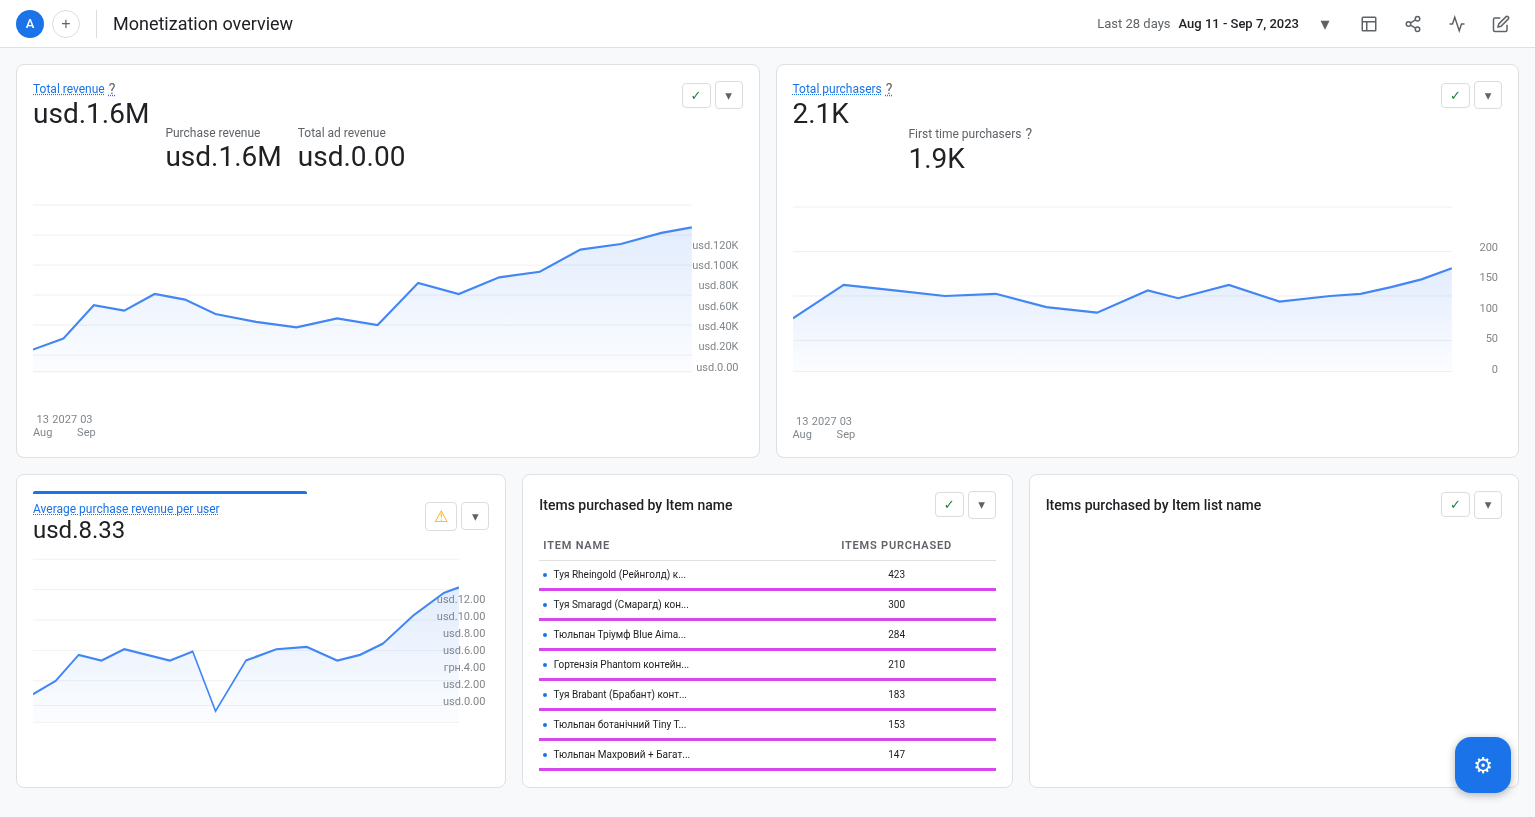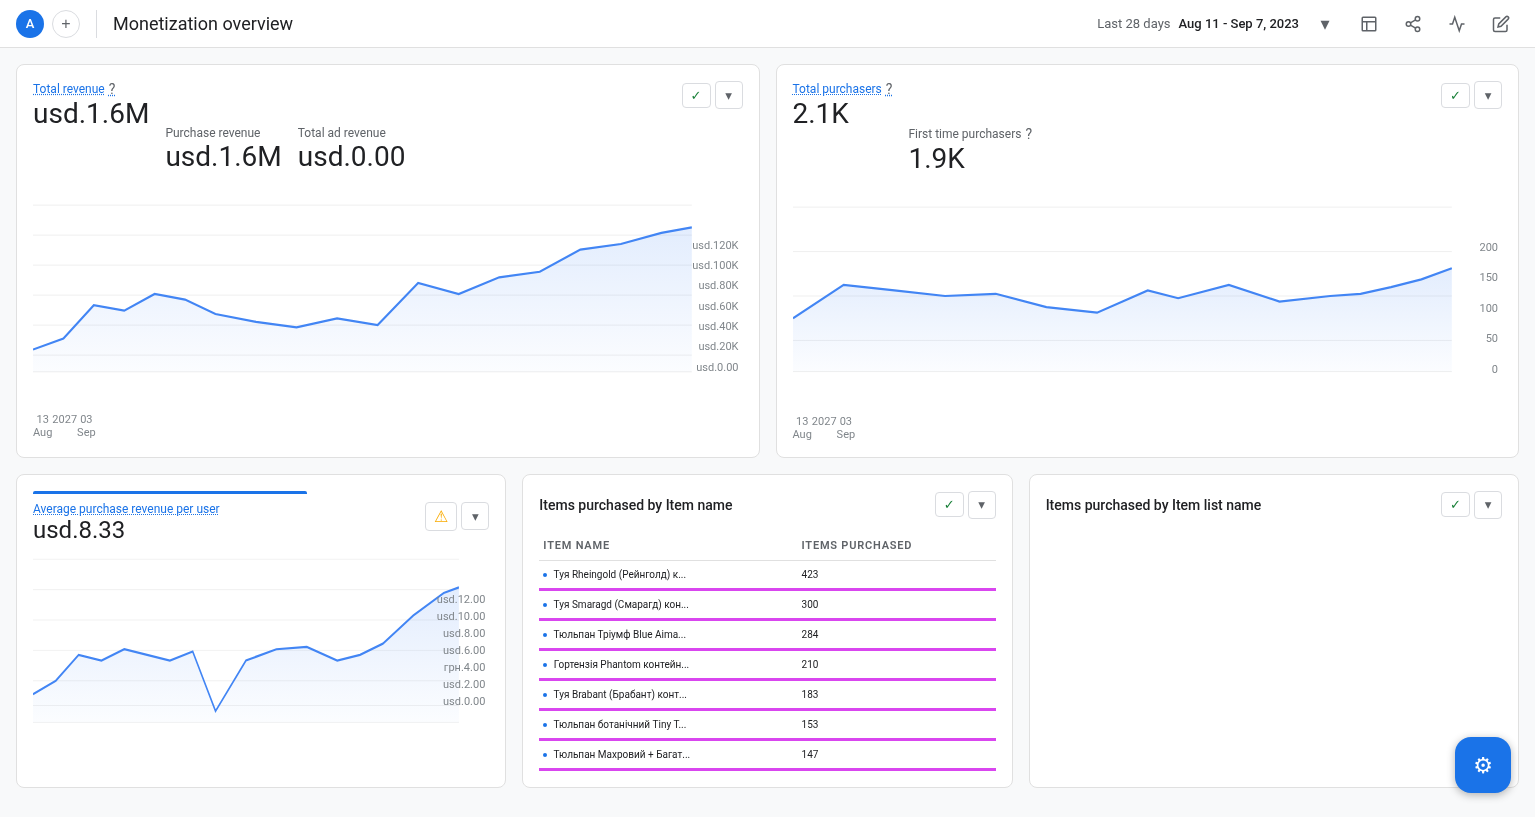--- a/index.html
+++ b/index.html
@@ -81,21 +81,21 @@
     
     
     .table-title { font-size: 14px; font-weight: 500; color: #202124; margin-bottom: 12px; display: flex; align-items: center; justify-content: space-between; }
     .table-title-text { display: flex; align-items: center; gap: 8px; }
     .table { width: 100%; border-collapse: collapse; }
     .table th {
       font-size: 11px; font-weight: 600; color: #5f6368; text-align: left;
       padding: 8px 4px; border-bottom: 1px solid #e0e0e0; letter-spacing: 0.8px;
       text-transform: uppercase;
     }
-    .table th.right, .table td.right { text-align: left; }
+    .table th.right, .table td.right { text-align: center; }
     .table td { font-size: 10px; padding: 8px 4px; border-bottom: 3px solid #d946ef; color: #202124; }
     .no-data { text-align: center; color: #5f6368; padding: 32px 0; font-size: 14px; }
     
     
     .tab-indicator { height: 3px; background: #1a73e8; width: 60%; margin-bottom: 0; border-radius: 2px 2px 0 0; }
     
     
     .warning-icon { color: #f9ab00; font-size: 16px; }
     
     

